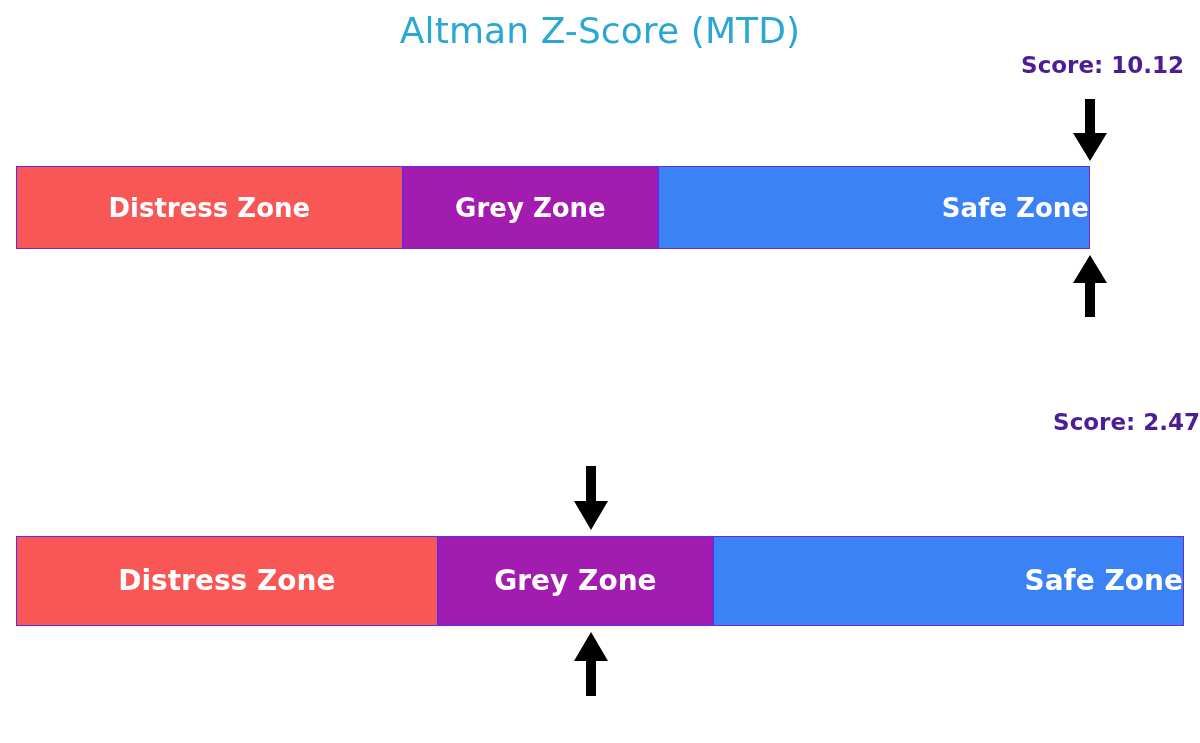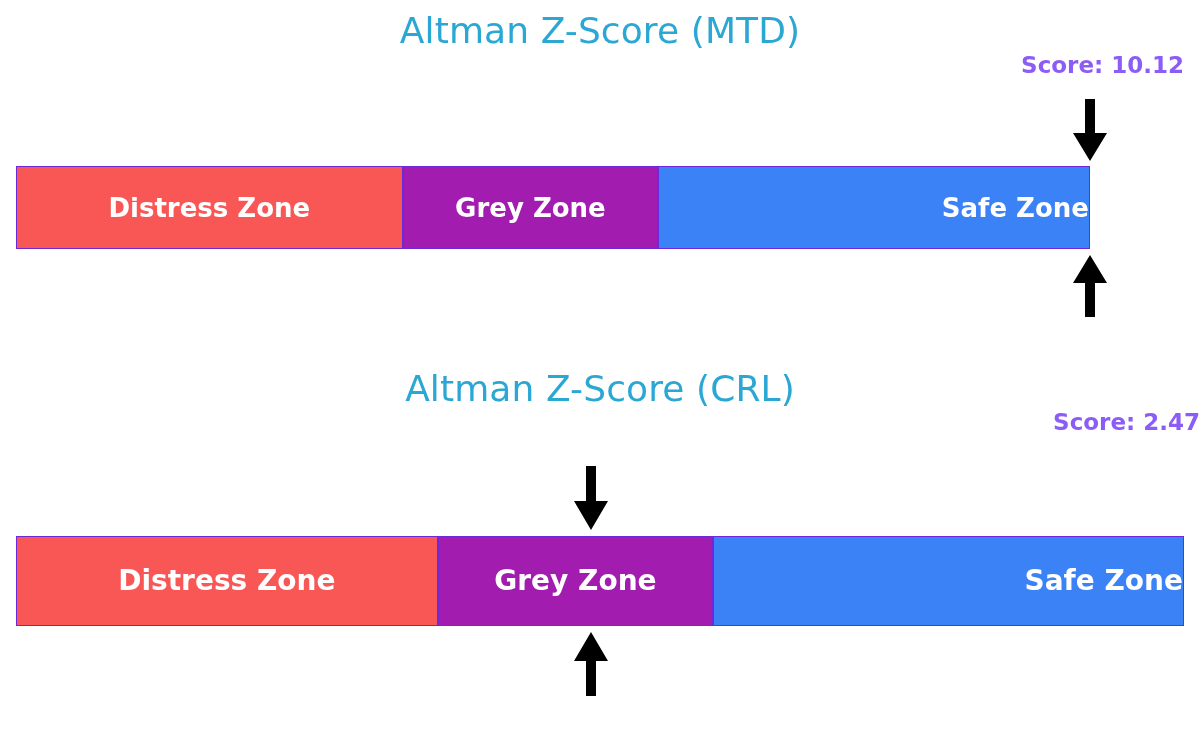--- a/index.html
+++ b/index.html
@@ -36,21 +36,21 @@
     line-height: 1;
     white-space: nowrap;
   }
   #title-mtd { top: 13px; }
   #title-crl { top: 16px; }
 
   .score-label {
     position: absolute;
     font-size: 23px;
     font-weight: bold;
-    color: #8b5cf6;
+    color: #4c1d95;
     line-height: 1;
     white-space: nowrap;
   }
   #score-mtd {
     top: 54px;
     left: 0;
     width: 1184px;
     text-align: right;
   }
   #score-crl {
@@ -140,21 +140,20 @@
   <div class="arrow" id="arrow-mtd-bottom">
     <svg viewBox="0 0 44 62" xmlns="http://www.w3.org/2000/svg" aria-hidden="true">
       <polygon points="22,0 39,28 27,28 27,62 17,62 17,28 5,28" fill="#000000"></polygon>
     </svg>
   </div>
 
 </div>
 
 <div class="panel" id="panel-crl">
 
-  <div class="chart-title" id="title-crl">Altman Z-Score (CRL)</div>
 
   <div class="score-label" id="score-crl">Score: 2.47</div>
 
 </div>
 
 <div class="arrow" id="arrow-crl-top">
   <svg viewBox="0 0 44 64" xmlns="http://www.w3.org/2000/svg" aria-hidden="true">
     <polygon points="17,0 27,0 27,35 39,35 22,64 5,35 17,35" fill="#000000"></polygon>
   </svg>
 </div>

